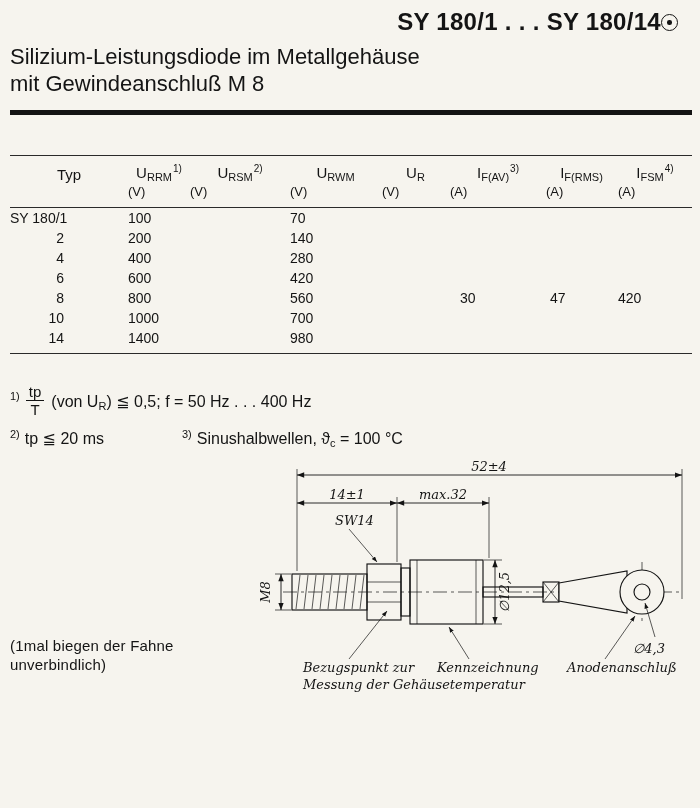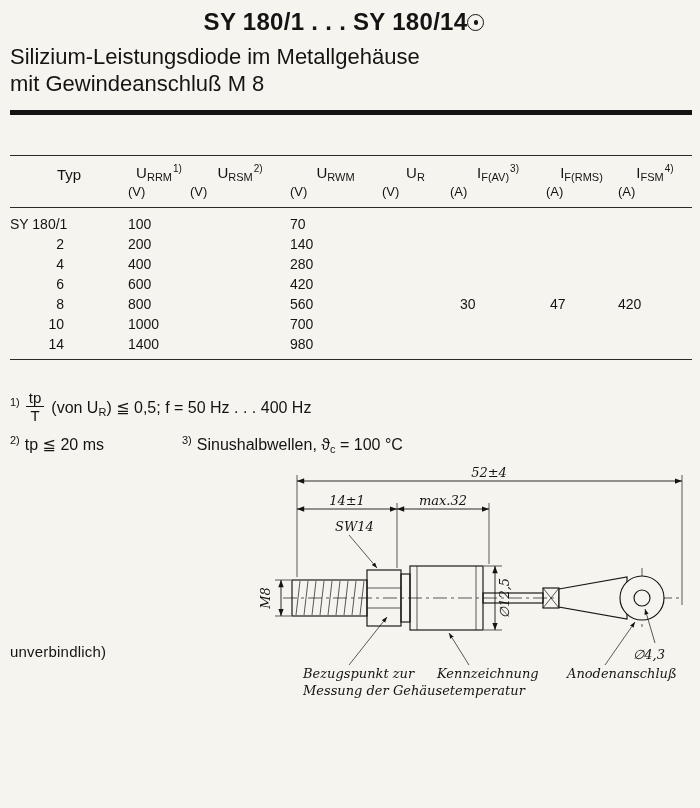--- a/index.html
+++ b/index.html
@@ -1,36 +1,36 @@
 <!DOCTYPE html>
 <html><head>
 <meta charset="utf-8">
 <style>
   * { margin:0; padding:0; box-sizing:border-box; }
   html,body { width:700px; background:#f6f4ee; }
   body { font-family:"Liberation Sans", sans-serif; color:#141414; }
   .page { position:relative; width:700px; height:808px; overflow:hidden; padding:8px 8px 0 10px; }
 
   
-  .title-row { display:flex; justify-content:center; align-items:flex-start; }
+  .title-row { display:flex; justify-content:flex-end; align-items:flex-start; }
   .doc-title { font-size:24px; font-weight:bold; letter-spacing:.3px; }
   .corner-icon { width:17px; height:17px; border:1.7px solid #141414; border-radius:50%; position:relative; margin:6px 14px 0 0; flex:0 0 auto; }
   .corner-icon::after { content:""; position:absolute; left:50%; top:50%; width:4.5px; height:4.5px; margin:-2.25px 0 0 -2.25px; background:#141414; border-radius:50%; }
   .subtitle { font-size:22px; line-height:1.22; margin-top:8px; }
   .rule-thick { height:5px; background:#141414; margin-top:12px; width:682px; }
 
   
   table.spec { border-collapse:collapse; width:682px; margin-top:40px; font-size:14px; border-top:1.3px solid #2a2a2a; }
   table.spec th, table.spec td { padding:0; font-weight:normal; text-align:left; vertical-align:bottom; }
   table.spec thead tr.sym-row th { padding-top:7px; font-size:15px;text-align:center; }
   table.spec thead tr.unit-row th { font-size:13px; padding:1px 0 8px 0; border-bottom:1.3px solid #2a2a2a; }
   .sym sub { font-size:11px; vertical-align:-3px; letter-spacing:0;margin-top:44px; }
   .sym sup { font-size:10px; vertical-align:6px; margin-left:1px; }
   table.spec tbody td { height:20px; line-height:20px; }
-  table.spec tbody tr:first-child td { padding-top:6px; }
+  table.spec tbody tr:first-child td { }
   table.spec tbody tr:last-child td { border-bottom:1.3px solid #2a2a2a; padding-bottom:5px; }
   .typ-num { display:inline-block; width:54px; text-align:right; }
   .c-volt { text-align:right; padding-right:100px !important; }
   .c-urwm { text-align:right; padding-right:8px !important; }
   .c-ifav { padding-left:10px !important; }
   .c-ifrms { padding-left:4px !important; }
 
   
   .notes { margin-top:30px; font-size:16px; }
   .note-line { margin-bottom:9px; white-space:nowrap; }
@@ -170,20 +170,21 @@
     <div class="note-line">
       <sup class="fn-marker">1)</sup><span class="frac"><span class="num">tp</span><span class="den">T</span></span><span>(von U</span><sub>R</sub><span>) ≦ 0,5;  f = 50 Hz . . . 400 Hz</span>
     </div>
     <div class="note-line">
       <sup class="fn-marker">2)</sup><span>tp ≦ 20 ms</span><span class="fn-gap"></span><sup class="fn-marker">3)</sup><span>Sinushalbwellen, </span><span>ϑ</span><sub>c</sub><span> = 100 °C</span>
     </div>
   </div>
 
   <div class="drawing-area">
     <div class="flag-note">
+      <div>(1mal biegen der Fahne</div>
       <div>unverbindlich)</div>
     </div>
 
     <svg class="diode" width="465" height="256" viewBox="0 0 465 256">
       <defs>
         <marker id="arrE" markerWidth="10" markerHeight="8" refX="8" refY="3" orient="auto">
           <path d="M0,0 L8,3 L0,6 Z" fill="#141414"></path>
         </marker>
         <marker id="arrS" markerWidth="10" markerHeight="8" refX="0" refY="3" orient="auto">
           <path d="M8,0 L0,3 L8,6 Z" fill="#141414"></path>

